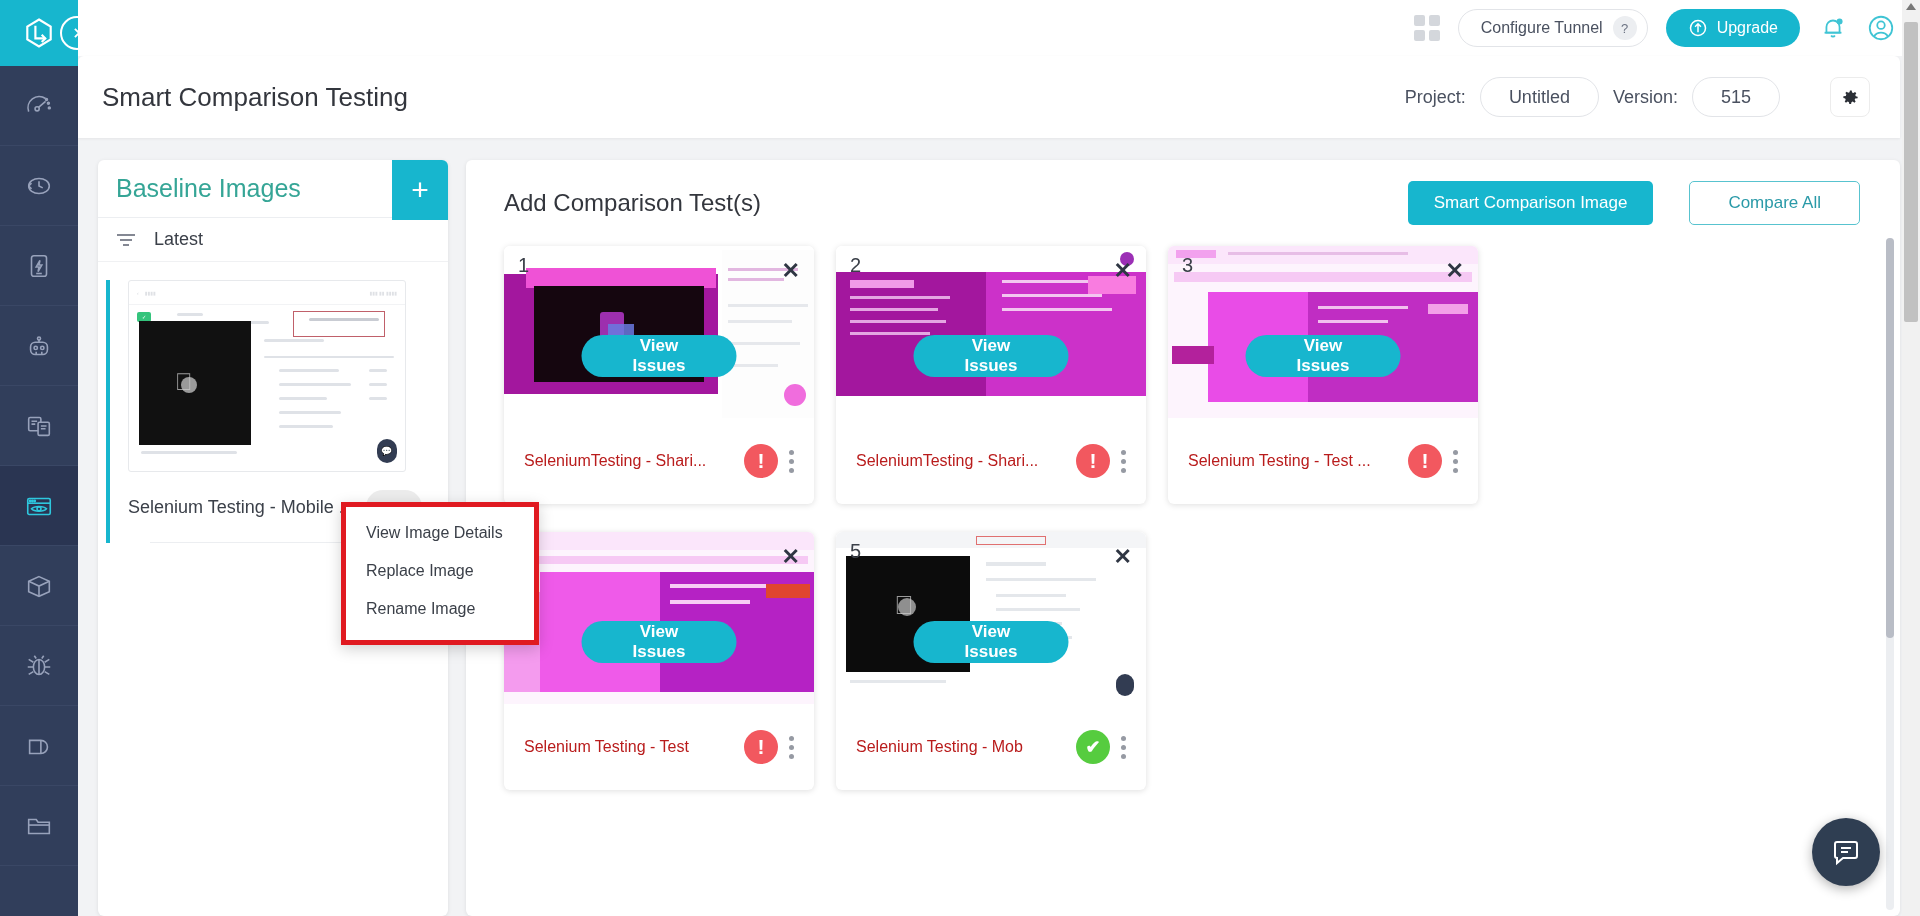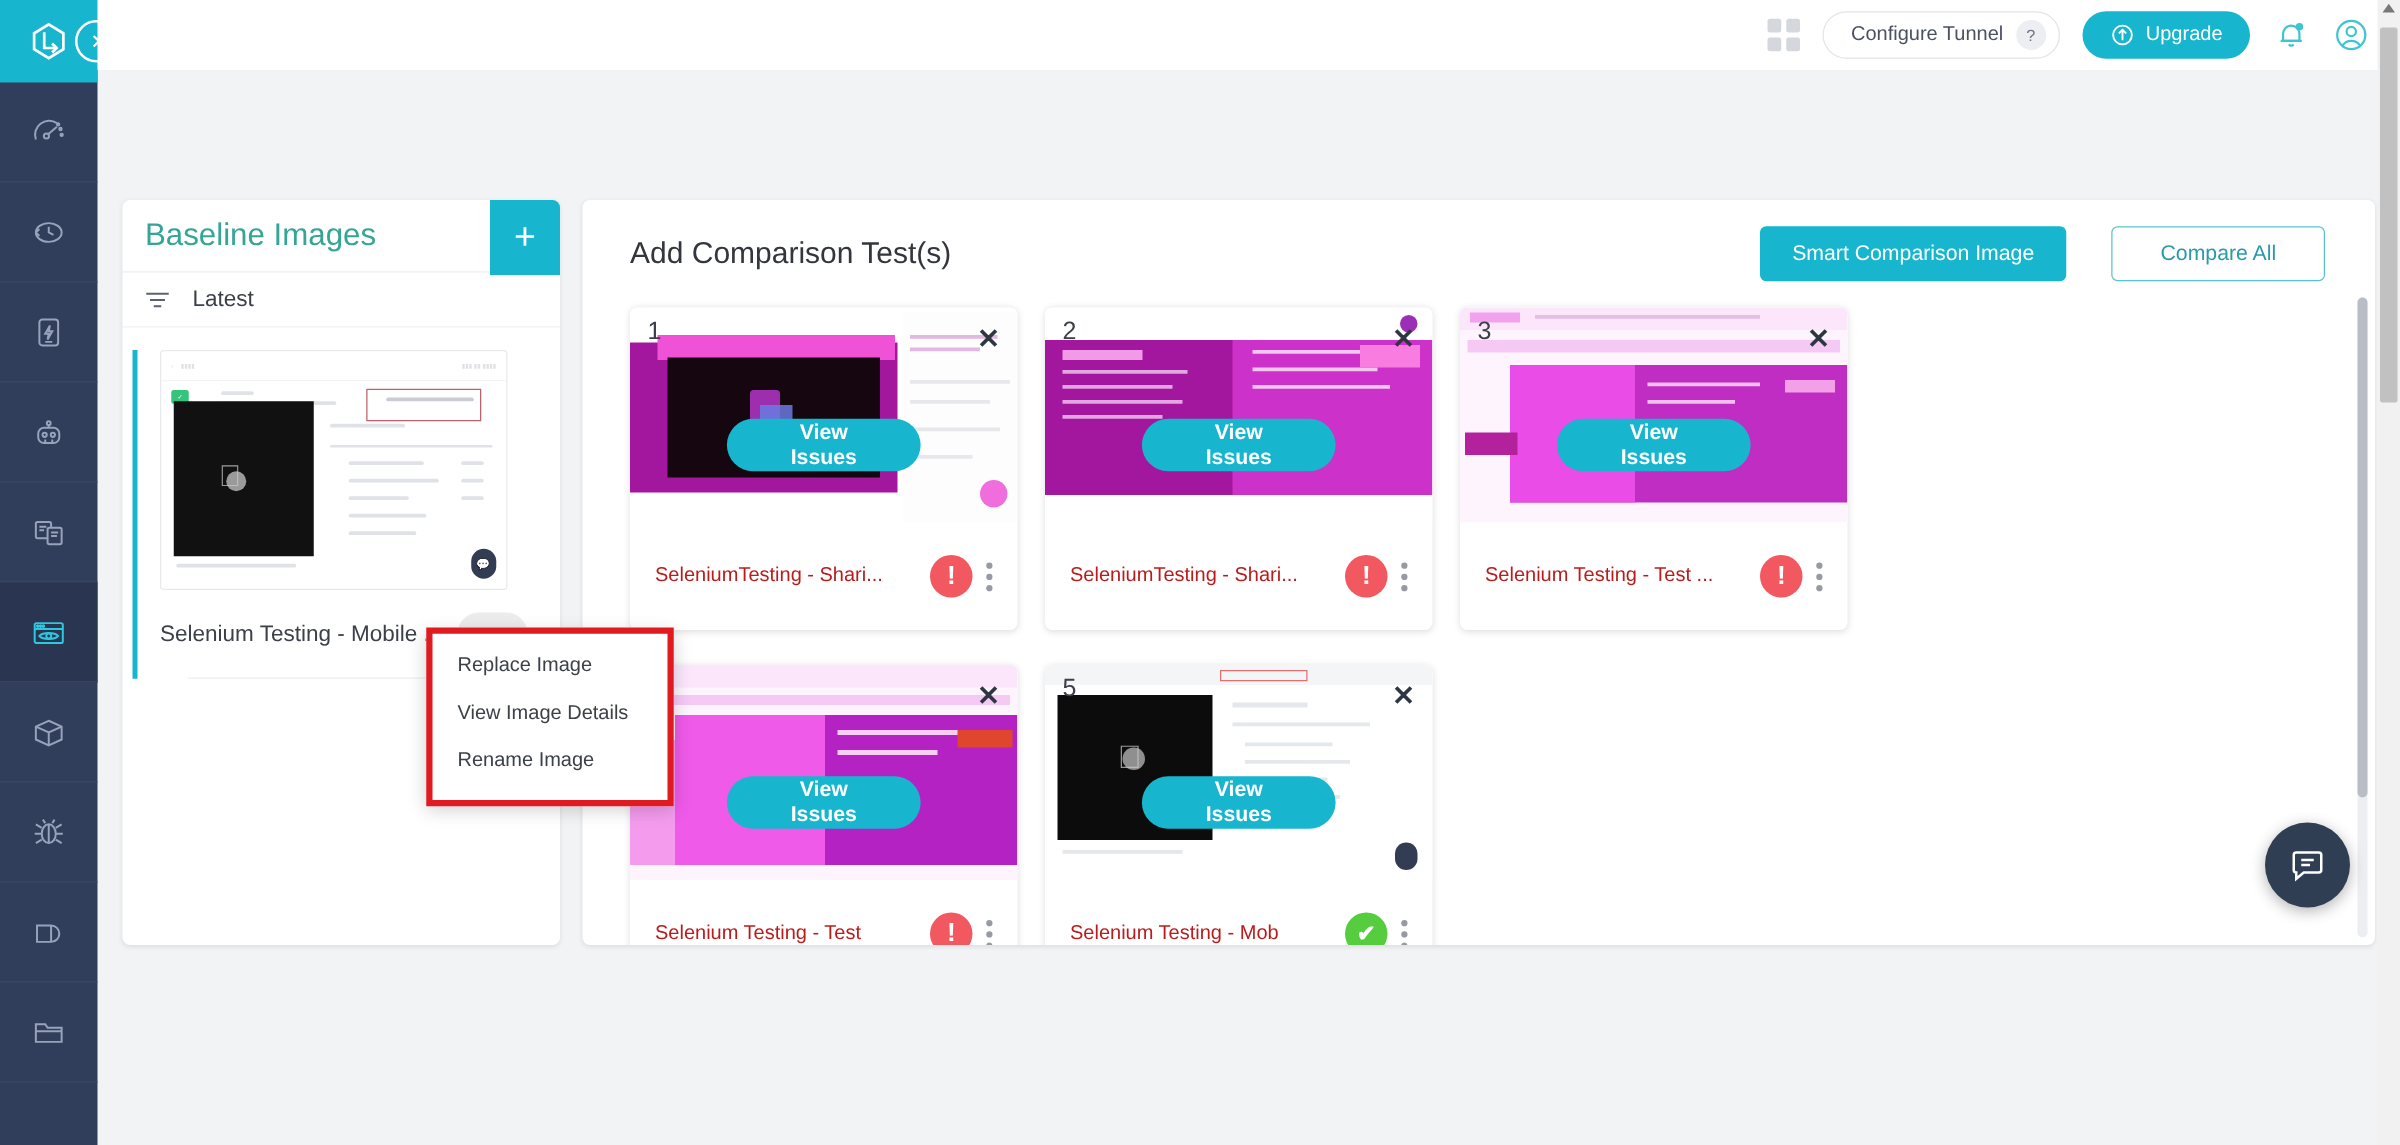--- a/index.html
+++ b/index.html
@@ -2,21 +2,21 @@
 <html><head>
 <meta charset="utf-8">
 <style>
   * { box-sizing: border-box; margin: 0; padding: 0; }
   html, body {
     width: 1920px; height: 916px;
     overflow: hidden;
     font-family: "Liberation Sans", sans-serif;
     background: #f2f3f5;
   }
-  .app { position: relative; width: 1920px; height: 756px; }
+  .app { position: relative; width: 1920px; height: 916px; }
 
   
   .rail {
     position: absolute; left: 0; top: 0; width: 78px; height: 916px;
     background: #313e5b;
   }
   .rail-logo {
     height: 66px; background: #17b6ce;
     display: flex; align-items: center; justify-content: center;
     position: relative;
@@ -383,20 +383,34 @@
         <path d="M14 24 A2.3 2.3 0 0 0 18 24"></path>
       <circle cx="23" cy="9" r="3.2" fill="currentColor" stroke="none"></circle>
     </svg>
     <svg class="user-ico" viewBox="0 0 32 32" fill="none" stroke="currentColor" stroke-width="1.9">
       <circle cx="16" cy="16" r="12"></circle>
         <circle cx="16" cy="13" r="4"></circle>
         <path d="M8.5 25 A9 9 0 0 1 23.5 25"></path>
     </svg>
   </div>
 
+  <div class="pagehead">
+    <div class="page-title">Smart Comparison Testing</div>
+    <div class="ph-right">
+      <span class="ph-label">Project:</span>
+      <div class="ph-field">Untitled</div>
+      <span class="ph-label">Version:</span>
+      <div class="ph-field">515</div>
+      <div class="ph-gear">
+        <svg viewBox="0 0 24 24" width="19" height="19" fill="#2b2f36">
+          <path d="M12 8.2a3.8 3.8 0 1 0 0 7.6 3.8 3.8 0 0 0 0-7.6zm9 4.9v-2.2l-2.3-.5a6.9 6.9 0 0 0-.7-1.7l1.3-2-1.6-1.6-2 1.3a6.9 6.9 0 0 0-1.7-.7L13.5 3h-2.2l-.5 2.3a6.9 6.9 0 0 0-1.7.7l-2-1.3L5.5 6.3l1.3 2a6.9 6.9 0 0 0-.7 1.7L3 10.5v2.2l2.3.5c.15.6.4 1.17.7 1.7l-1.3 2 1.6 1.6 2-1.3c.53.3 1.1.55 1.7.7l.5 2.3h2.2l.5-2.3a6.9 6.9 0 0 0 1.7-.7l2 1.3 1.6-1.6-1.3-2c.3-.53.55-1.1.7-1.7z"></path>
+        </svg>
+      </div>
+    </div>
+  </div>
 
   <div class="content">
 
     <div class="baseline">
       <div class="baseline-head">
         <span class="baseline-title">Baseline Images</span>
       </div>
       <button class="add-btn">+</button>
 
       <div class="latest-row">
@@ -609,22 +623,22 @@
 
       </div>
 
       <div class="scroll-outer">
         <div class="scroll-thumb"></div>
       </div>
     </div>
   </div>
 
   <div class="ctx-menu">
+    <div class="ctx-item">View Image Details</div>
     <div class="ctx-item">Replace Image</div>
-    <div class="ctx-item">View Image Details</div>
     <div class="ctx-item">Rename Image</div>
   </div>
 
   <div class="chat-fab">
     <svg viewBox="0 0 32 32" fill="none" stroke="currentColor" stroke-width="2">
       <path d="M5 8 A2 2 0 0 1 7 6 L25 6 A2 2 0 0 1 27 8 L27 20 A2 2 0 0 1 25 22 L13 22 L7 27 L7 22 A2 2 0 0 1 5 20 Z"></path>
       <path d="M11 12 L21 12 M11 16 L18 16"></path>
     </svg>
   </div>
 

